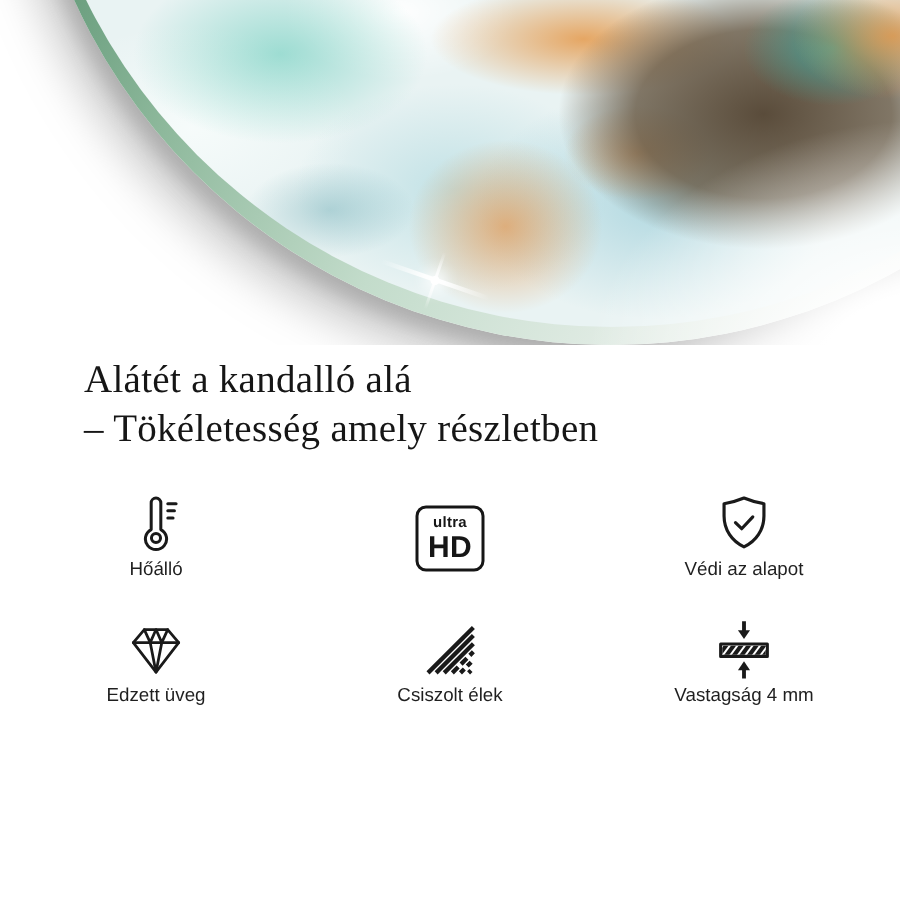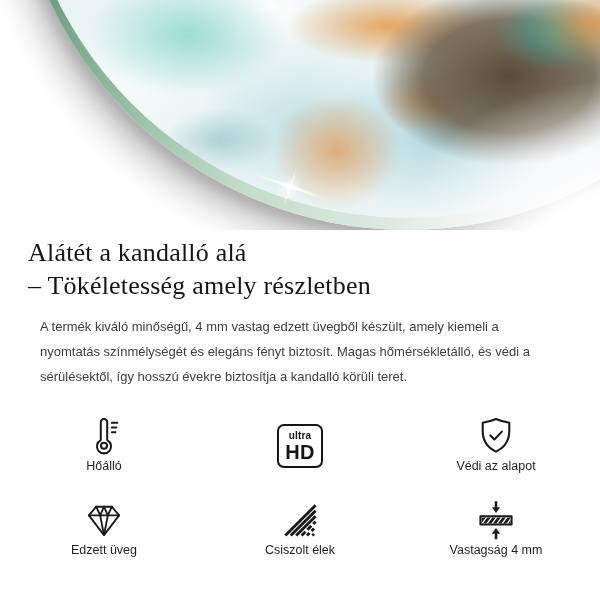--- a/index.html
+++ b/index.html
@@ -43,21 +43,21 @@
   .sparkle::before { content:""; position:absolute; left:-35px; top:1px; width:76px; height:3px; border-radius:2px;
     background:linear-gradient(90deg, rgba(255,255,255,0), rgba(255,255,255,.95) 42%, #fff 50%, rgba(255,255,255,.95) 58%, rgba(255,255,255,0));
     transform:rotate(19deg); }
   .sparkle::after { content:""; position:absolute; left:-17px; top:1.5px; width:40px; height:2px;
     background:linear-gradient(90deg, rgba(255,255,255,0), #fff 50%, rgba(255,255,255,0));
     transform:rotate(-71deg); }
 
   
   .content { position:relative; }
   h1 {
-    margin:6px 28px 0; font-family:"Liberation Serif","DejaVu Serif",serif;
+    margin:6px 56px 0; font-family:"Liberation Serif","DejaVu Serif",serif;
     font-weight:400; font-size:26px; line-height:33px; color:#161616; letter-spacing:.2px;
   }
   .desc {
     margin:12px 40px 0; font-size:13px; line-height:25px; color:#3e3e3e; max-width:522px;
   }
 
   
   .features {
     margin:24px 6px 0; display:grid; grid-template-columns:1fr 1fr 1fr; row-gap:24px;
   }
@@ -83,21 +83,20 @@
     <div class="glass-edge"></div>
     <div class="glass-disc"></div>
     <div class="corner-fade"></div>
     <div class="sparkle"></div>
   </div>
 
   <div class="content">
 
     <h1><span>Alátét a kandalló alá</span><br><span>– Tökéletesség amely részletben</span></h1>
 
-    <p class="desc">A termék kiváló minőségű, 4 mm vastag edzett üvegből készült, amely kiemeli a nyomtatás színmélységét és elegáns fényt biztosít. Magas hőmérsékletálló, és védi a sérülésektől, így hosszú évekre biztosítja a kandalló körüli teret.</p>
 
     <div class="features">
 
       <div class="feature">
         <div class="icon-box">
           <svg class="ic" width="44" height="44" viewBox="0 0 48 48" fill="none" stroke="#1a1a1a" stroke-width="2.2" stroke-linecap="round" stroke-linejoin="round">
             <path d="M20.5 9 a3.5 3.5 0 0 1 7 0 v19.4 a7.7 7.7 0 1 1 -7 0 Z"></path>
             <circle cx="24" cy="34.6" r="3.3"></circle>
             <line x1="32.6" y1="9.6" x2="38.6" y2="9.6"></line>
             <line x1="32.6" y1="14.8" x2="37.4" y2="14.8"></line>

